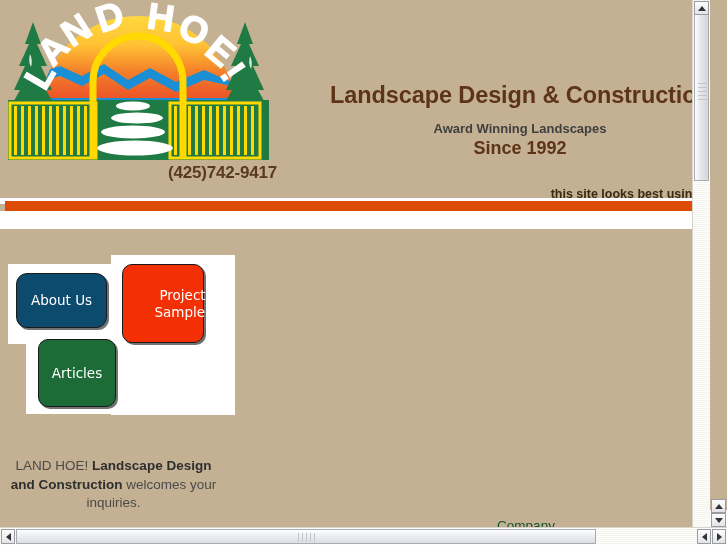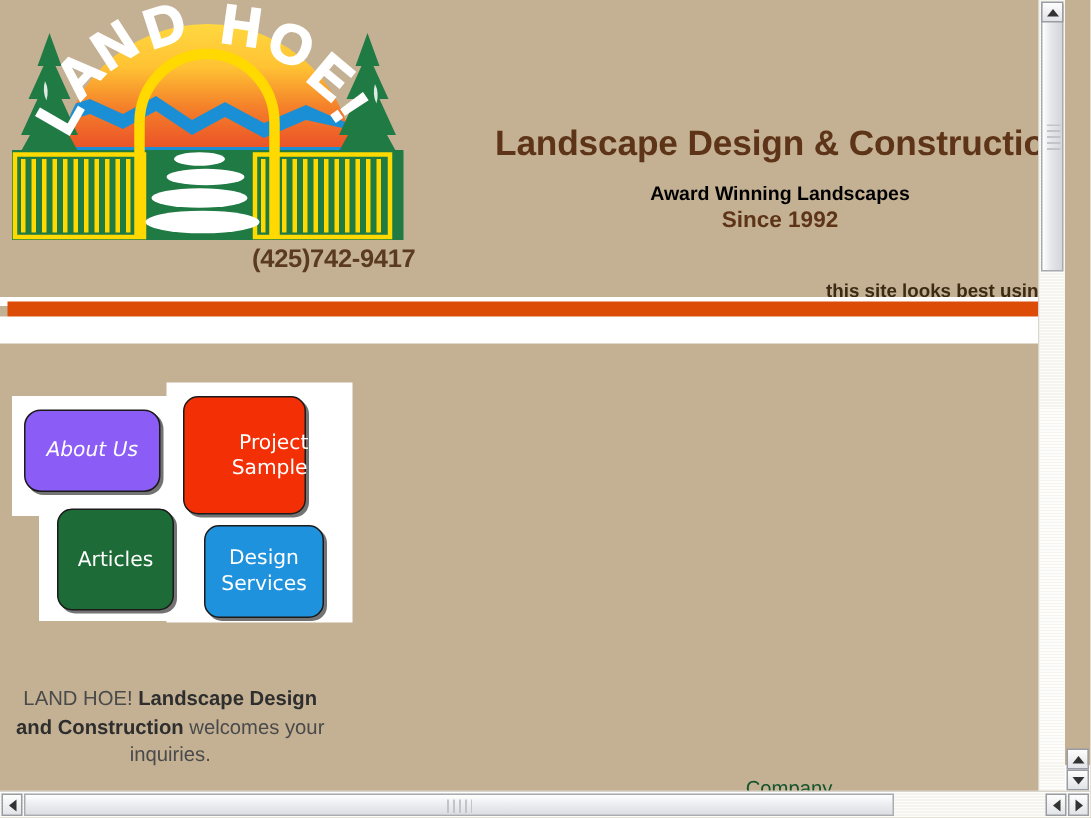--- a/index.html
+++ b/index.html
@@ -67,29 +67,29 @@
     white-space: nowrap;
   }
   .head-sub1 {
     position: absolute;
     left: 330px;
     top: 121px;
     width: 380px;
     text-align: center;
     font-size: 13px;
     font-weight: bold;
-    color: #000000;
+    color: #404040;
   }
   .head-sub2 {
     position: absolute;
     left: 330px;
     top: 138px;
     width: 380px;
     text-align: center;
-    font-size: 15px;
+    font-size: 18px;
     font-weight: bold;
     color: #5d3417;
   }
   .best-using {
     position: absolute;
     left: 430px;
     top: 187px;
     width: 270px;
     text-align: right;
     font-size: 12.5px;
@@ -133,21 +133,21 @@
     font-family: "DejaVu Sans", sans-serif;
     font-size: 13.5px;
     line-height: 17px;
     text-align: center;
     display: flex;
     align-items: center;
     justify-content: center;
     box-shadow: 2px 2px 0 rgba(0,0,0,0.55);
     cursor: pointer;
   }
-  .btn-about    { left: 16px;  top: 18px;  width: 91px; height: 55px; background: #8b5cf6; font-style: italic; }
+  .btn-about    { left: 16px;  top: 18px;  width: 91px; height: 55px; background: #0c4a6e; }
   .btn-project  { left: 122px; top: 9px;   width: 82px; height: 79px; background: #f32f06;
                   border-radius: 10px; padding-left: 39px; }
   .btn-articles { left: 38px;  top: 84px;  width: 78px; height: 68px; background: #1d6b36;
                   border-radius: 10px; justify-content: center; }
   .btn-design   { left: 136px; top: 95px;  width: 80px; height: 62px; background: #1e92dd;
                   border-radius: 10px; }
   .navbtn span { display:block; }
 
   
   .welcome {
@@ -374,26 +374,20 @@
         <div>
           <span>Project</span>
           <span>Sampler</span>
         </div>
       </div>
 
       <div class="navbtn btn-articles">
         <span>Articles</span>
       </div>
 
-      <div class="navbtn btn-design">
-        <div>
-          <span>Design</span>
-          <span>Services</span>
-        </div>
-      </div>
     </div>
 
     <div class="welcome"><span>LAND HOE! </span><b>Landscape Design and Construction</b><span> welcomes your inquiries.</span></div>
 
 
     <div class="company-clip">Company</div>
 
     <div class="sb-v">
       <div class="sb-v-track-inner"></div>
       <div class="sb-v-thumb">

